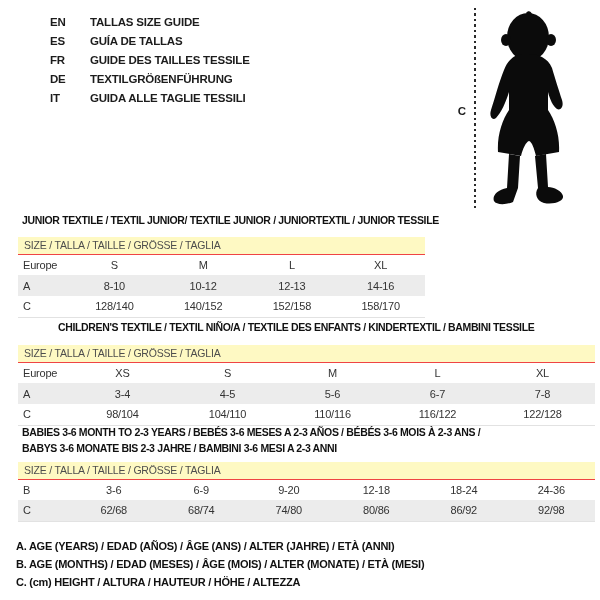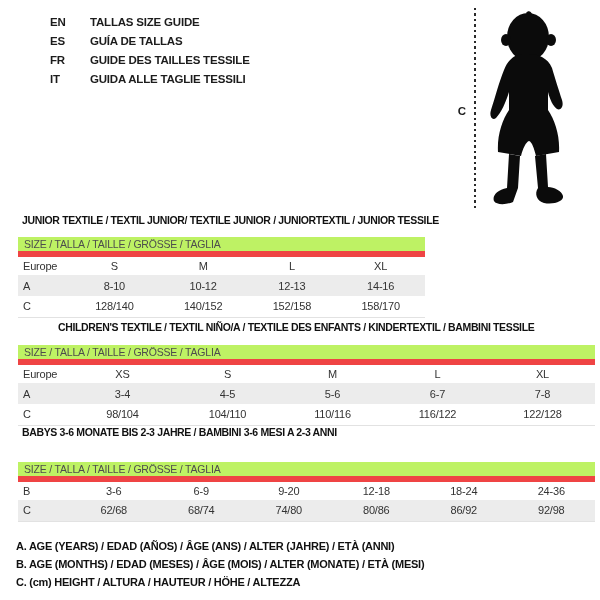--- a/index.html
+++ b/index.html
@@ -33,24 +33,24 @@
   .section-title {
     position:absolute; left:22px;
     font-size:10.5px; font-weight:700; letter-spacing:-0.35px;
     color:#111; white-space:nowrap; line-height:16px;
   }
 
   
   .size-table-wrap { position:absolute; left:18px; }
   table.size-table { border-collapse:collapse; table-layout:fixed; width:100%; }
   table.size-table th.size-bar {
-    background:#bef264; color:#4d4d4d;
+    background:#fef9c3; color:#4d4d4d;
     font-size:10.5px; font-weight:400; letter-spacing:-0.2px;
     text-align:left; height:17px; padding:1px 6px;
-    border-bottom:6px solid #ef4444;
+    border-bottom:1px solid #ef4444;
     margin-left:27px;
   }
   table.size-table td {
     font-size:11px; color:#333; text-align:center;
     height:21px; padding:0 2px; letter-spacing:-0.2px;
     white-space:nowrap; overflow:hidden;
   }
   table.size-table td:first-child { text-align:left; padding-left:5px; }
   table.size-table tr.stripe td { background:#ececec; }
   table.size-table tr:last-child td { border-bottom:1px solid #e2e2e2; }
@@ -71,20 +71,24 @@
     <span class="lang-code">EN</span>
     <span class="lang-text">TALLAS SIZE GUIDE</span>
   </div>
   <div class="lang-row">
     <span class="lang-code">ES</span>
     <span class="lang-text">GUÍA DE TALLAS</span>
   </div>
   <div class="lang-row">
     <span class="lang-code">FR</span>
     <span class="lang-text">GUIDE DES TAILLES TESSILE</span>
+  </div>
+  <div class="lang-row">
+    <span class="lang-code">DE</span>
+    <span class="lang-text">TEXTILGRÖßENFÜHRUNG</span>
   </div>
   <div class="lang-row">
     <span class="lang-code">IT</span>
     <span class="lang-text">GUIDA ALLE TAGLIE TESSILI</span>
   </div>
 </div>
 
 <div class="height-line"></div>
 <div class="height-label">C</div>
 <svg class="baby-figure" viewBox="0 0 96 204" xmlns="http://www.w3.org/2000/svg">
@@ -195,20 +199,21 @@
         <td>104/110</td>
         <td>110/116</td>
         <td>116/122</td>
         <td>122/128</td>
       </tr>
     </tbody>
   </table>
 </div>
 
 <div class="section-title" style="top:424px;">
+  <div>BABIES 3-6 MONTH TO 2-3 YEARS / BEBÉS 3-6 MESES A 2-3 AÑOS / BÉBÉS 3-6 MOIS À 2-3 ANS /</div>
   <div>BABYS 3-6 MONATE BIS 2-3 JAHRE / BAMBINI 3-6 MESI A 2-3 ANNI</div>
 </div>
 <div class="size-table-wrap" style="top:462px; width:577px;">
   <table class="size-table">
     <colgroup>
         <col class="label-col">
         <col>
         <col>
         <col>
         <col>

